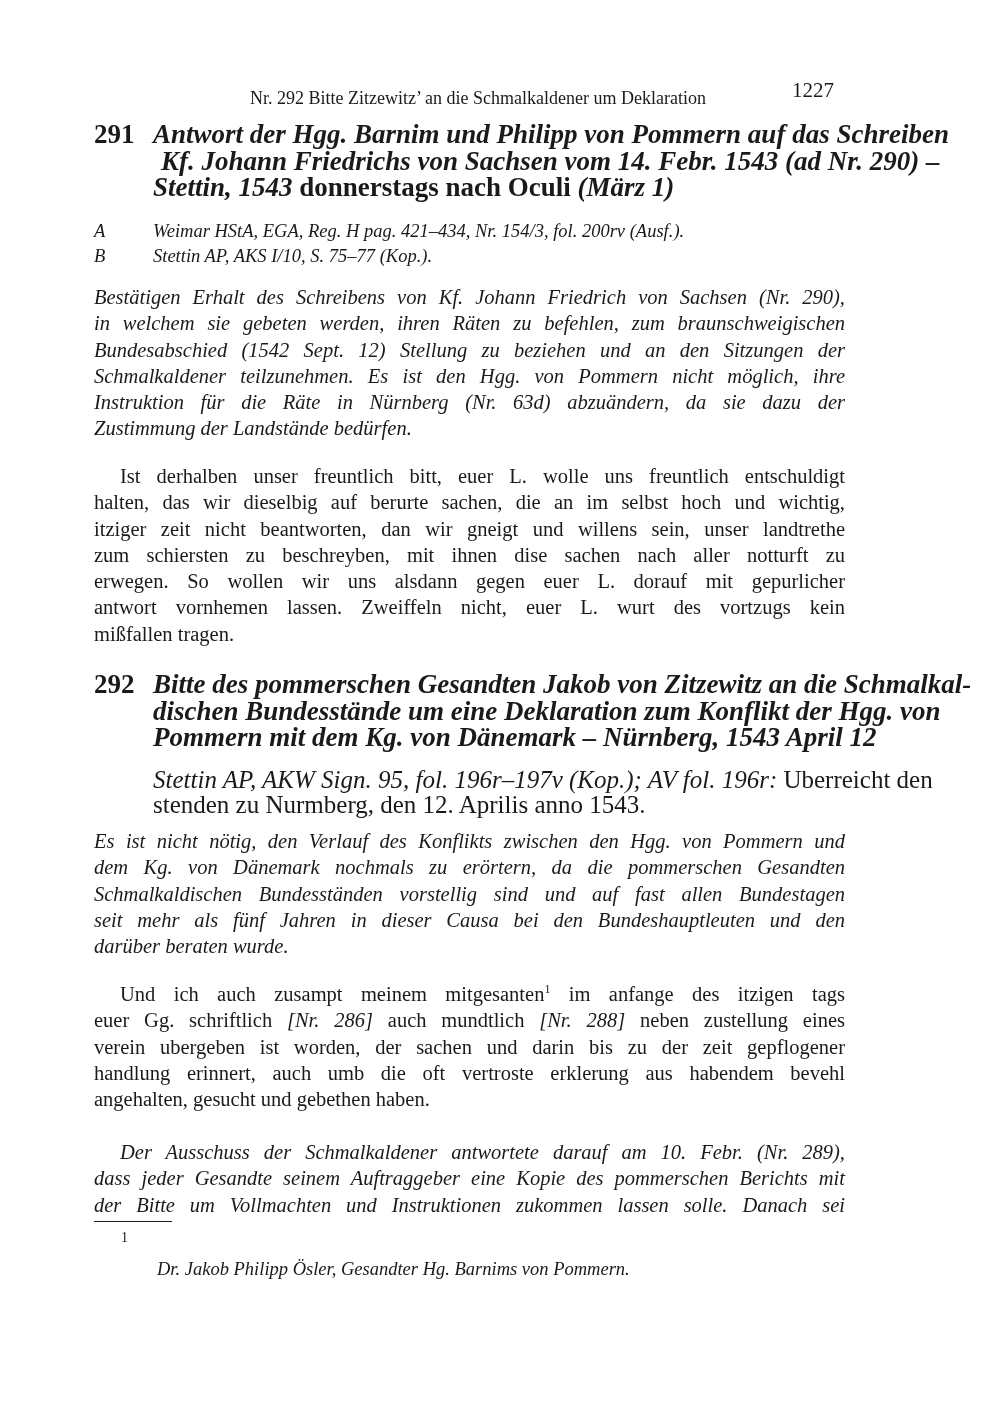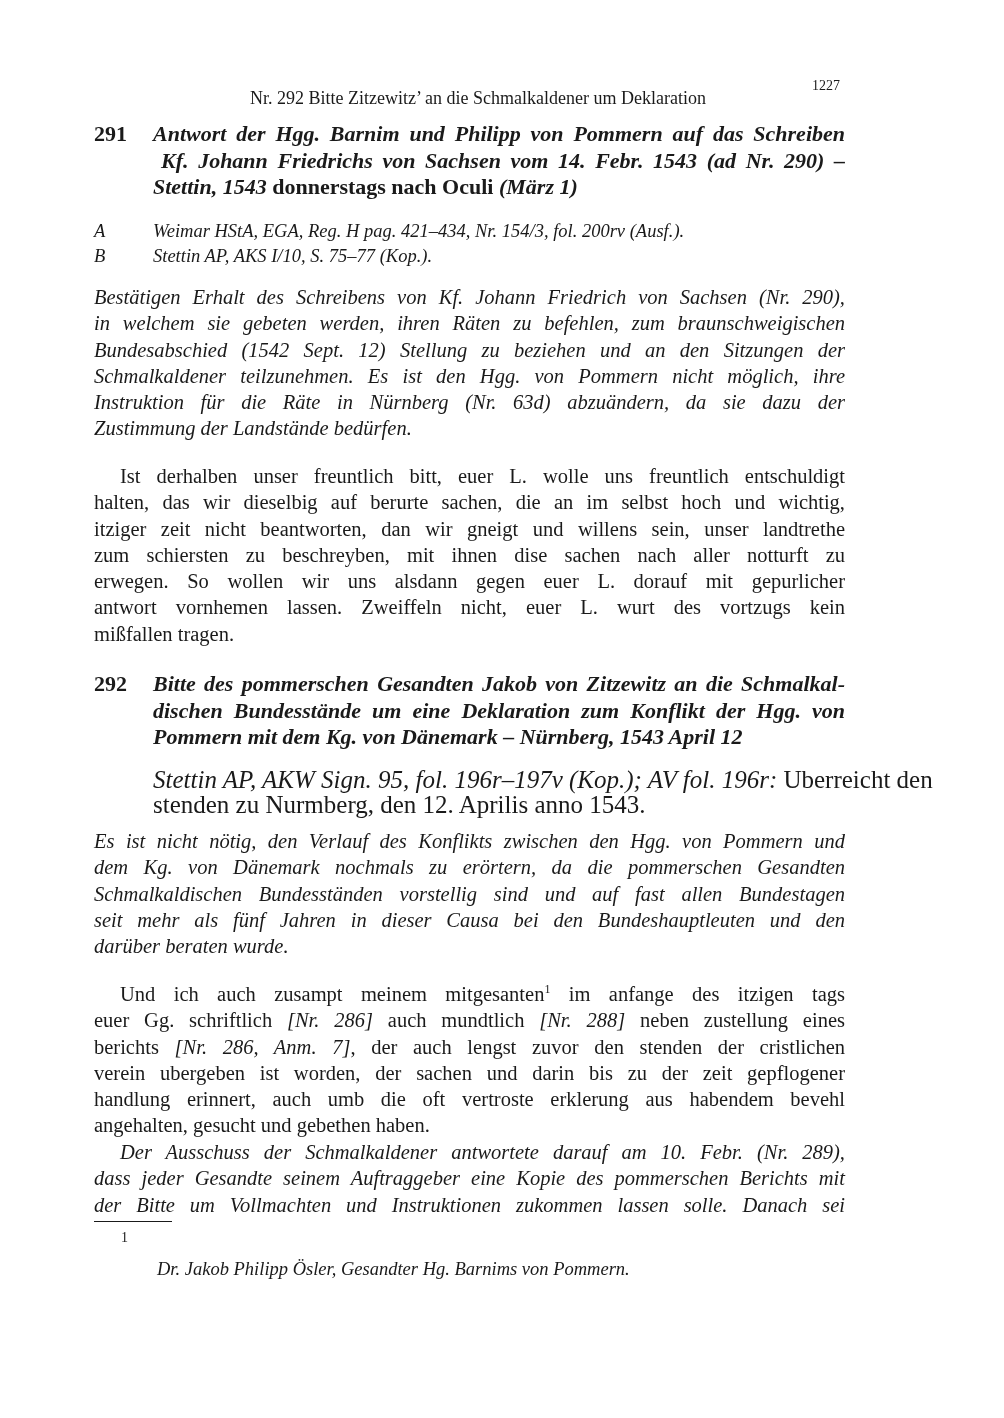--- a/index.html
+++ b/index.html
@@ -7,23 +7,23 @@
       width: 1004px; height: 1418px; position: relative; overflow: hidden;
       font-family: "Liberation Serif", "DejaVu Serif", serif;
       color: #1a1a1a;
     }
     .page { position: absolute; left: 94px; top: 0; width: 751px; }
     .running-head {
       position: absolute; top: 80px; left: 0; width: 751px; height: 26px;
       font-size: 18px;
     }
     .running-head .title { position: absolute; left: 123px; top: 8px; margin-left: 33px; }
-    .running-head .pageno { position: absolute; right: 5px; top: -2px; font-size: 14px; }
+    .running-head .pageno { position: absolute; right: 11px; top: -2px; font-size: 21px; }
 
-    .doc-head { position: absolute; left: 0; width: 751px; font-size: 22px; line-height: 26.5px; }
+    .doc-head { position: absolute; left: 0; width: 751px; font-size: 27px; line-height: 26.5px; }
     .doc-head .num { position: absolute; left: 0; top: 0; font-weight: bold; }
     .doc-head .htext { margin-left: 59px; font-weight: bold; font-style: italic; text-align: justify; }
     .doc-head .htext .up { font-style: normal; }
 
     .sources { position: absolute; left: 0; width: 751px; font-size: 18.5px; line-height: 25px; font-style: italic; }
     .sources .row { position: relative; height: 25px; }
     .sources .sig { position: absolute; left: 0; top: 0; }
     .sources .txt { position: absolute; left: 59px; top: 0; }
 
     .para { position: absolute; left: 0; width: 751px; font-size: 20.5px; line-height: 26.3px; text-align: justify; }
@@ -110,21 +110,20 @@
     <span class="line">Es ist nicht nötig, den Verlauf des Konflikts zwischen den Hgg. von Pommern und</span>
     <span class="line">dem Kg. von Dänemark nochmals zu erörtern, da die pommerschen Gesandten</span>
     <span class="line">Schmalkaldischen Bundesständen vorstellig sind und auf fast allen Bundestagen</span>
     <span class="line">seit mehr als fünf Jahren in dieser Causa bei den Bundeshauptleuten und den</span>
     <span class="line last">darüber beraten wurde.</span>
   </div>
 
   <div class="para" style="top:959px;">
     <span class="line indent"><span>Und ich auch zusampt meinem mitgesanten</span><sup>1</sup><span> im anfange des itzigen tags</span></span>
     <span class="line"><span>euer Gg. schriftlich </span><span class="it-span">[Nr. 286]</span><span> auch mundtlich </span><span class="it-span">[Nr. 288]</span><span> neben zustellung eines</span></span>
-    <span class="line"><span>berichts </span><span class="it-span">[Nr. 286, Anm. 7]</span><span>, der auch lengst zuvor den stenden der cristlichen</span></span>
     <span class="line">verein ubergeben ist worden, der sachen und darin bis zu der zeit gepflogener</span>
     <span class="line">handlung erinnert, auch umb die oft vertroste erklerung aus habendem bevehl</span>
     <span class="line last">angehalten, gesucht und gebethen haben.</span>
   </div>
 
   <div class="para it" style="top:1117px;">
     <span class="line indent">Der Ausschuss der Schmalkaldener antwortete darauf am 10. Febr. (Nr. 289),</span>
     <span class="line">dass jeder Gesandte seinem Auftraggeber eine Kopie des pommerschen Berichts mit</span>
     <span class="line">der Bitte um Vollmachten und Instruktionen zukommen lassen solle. Danach sei</span>
   </div>

